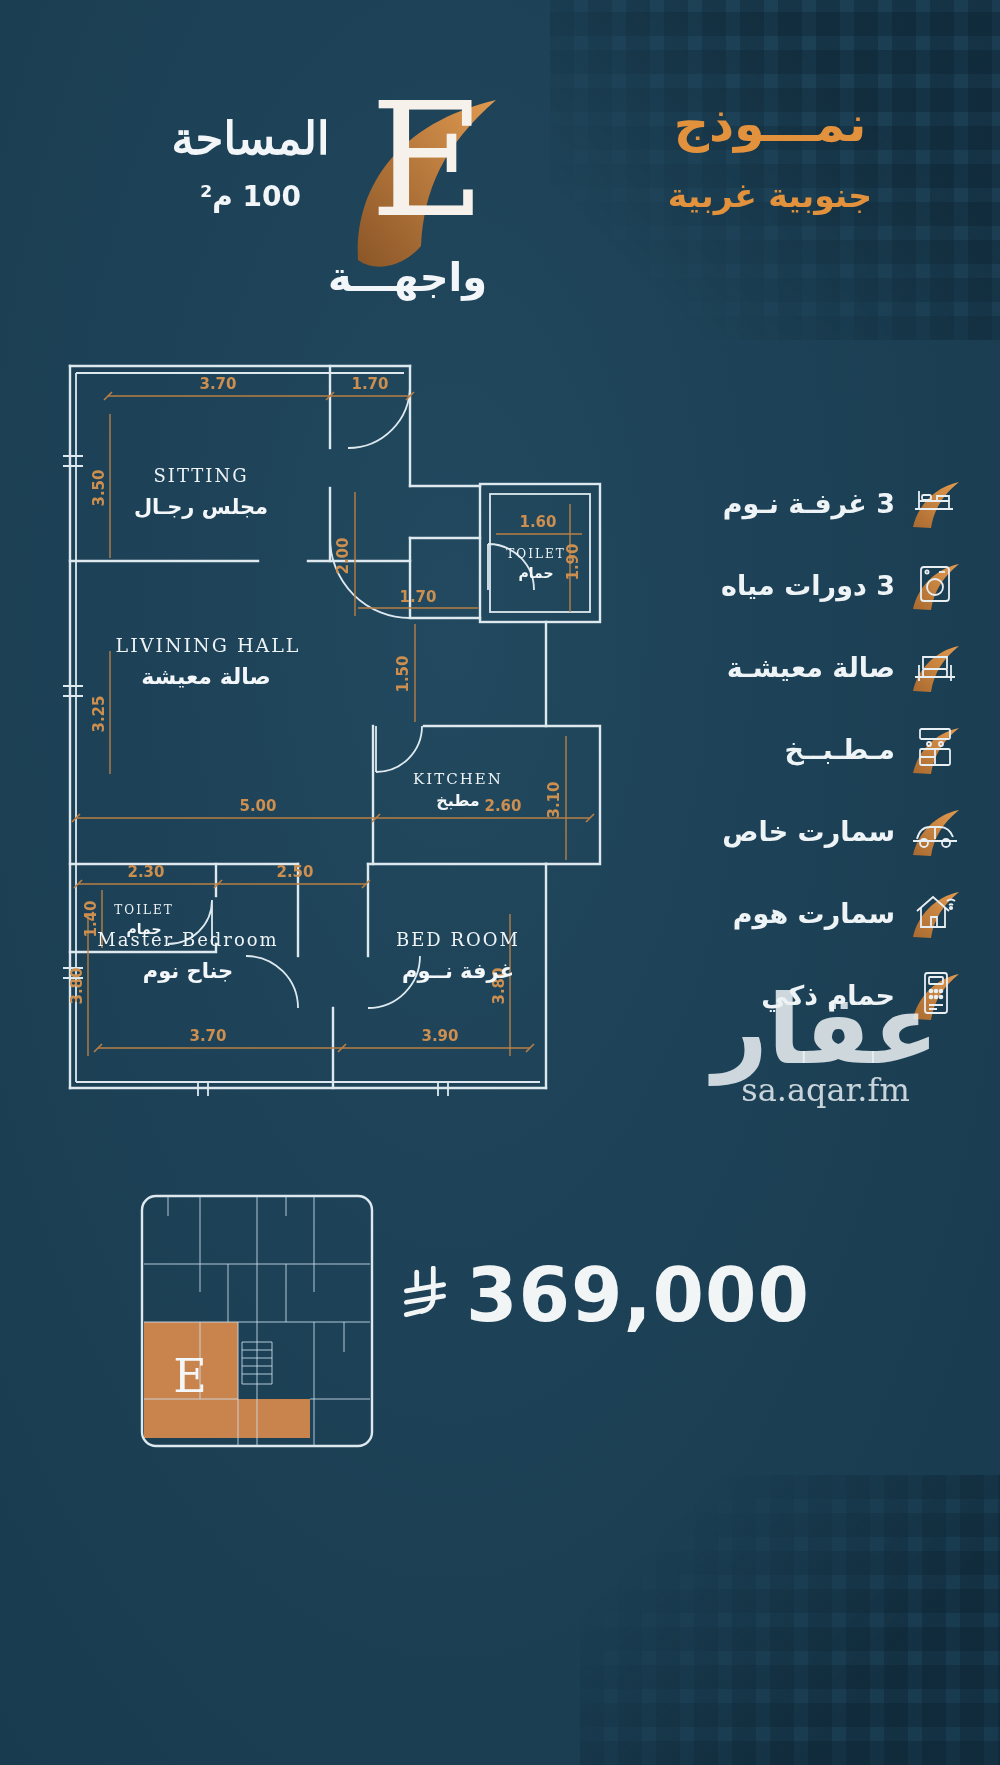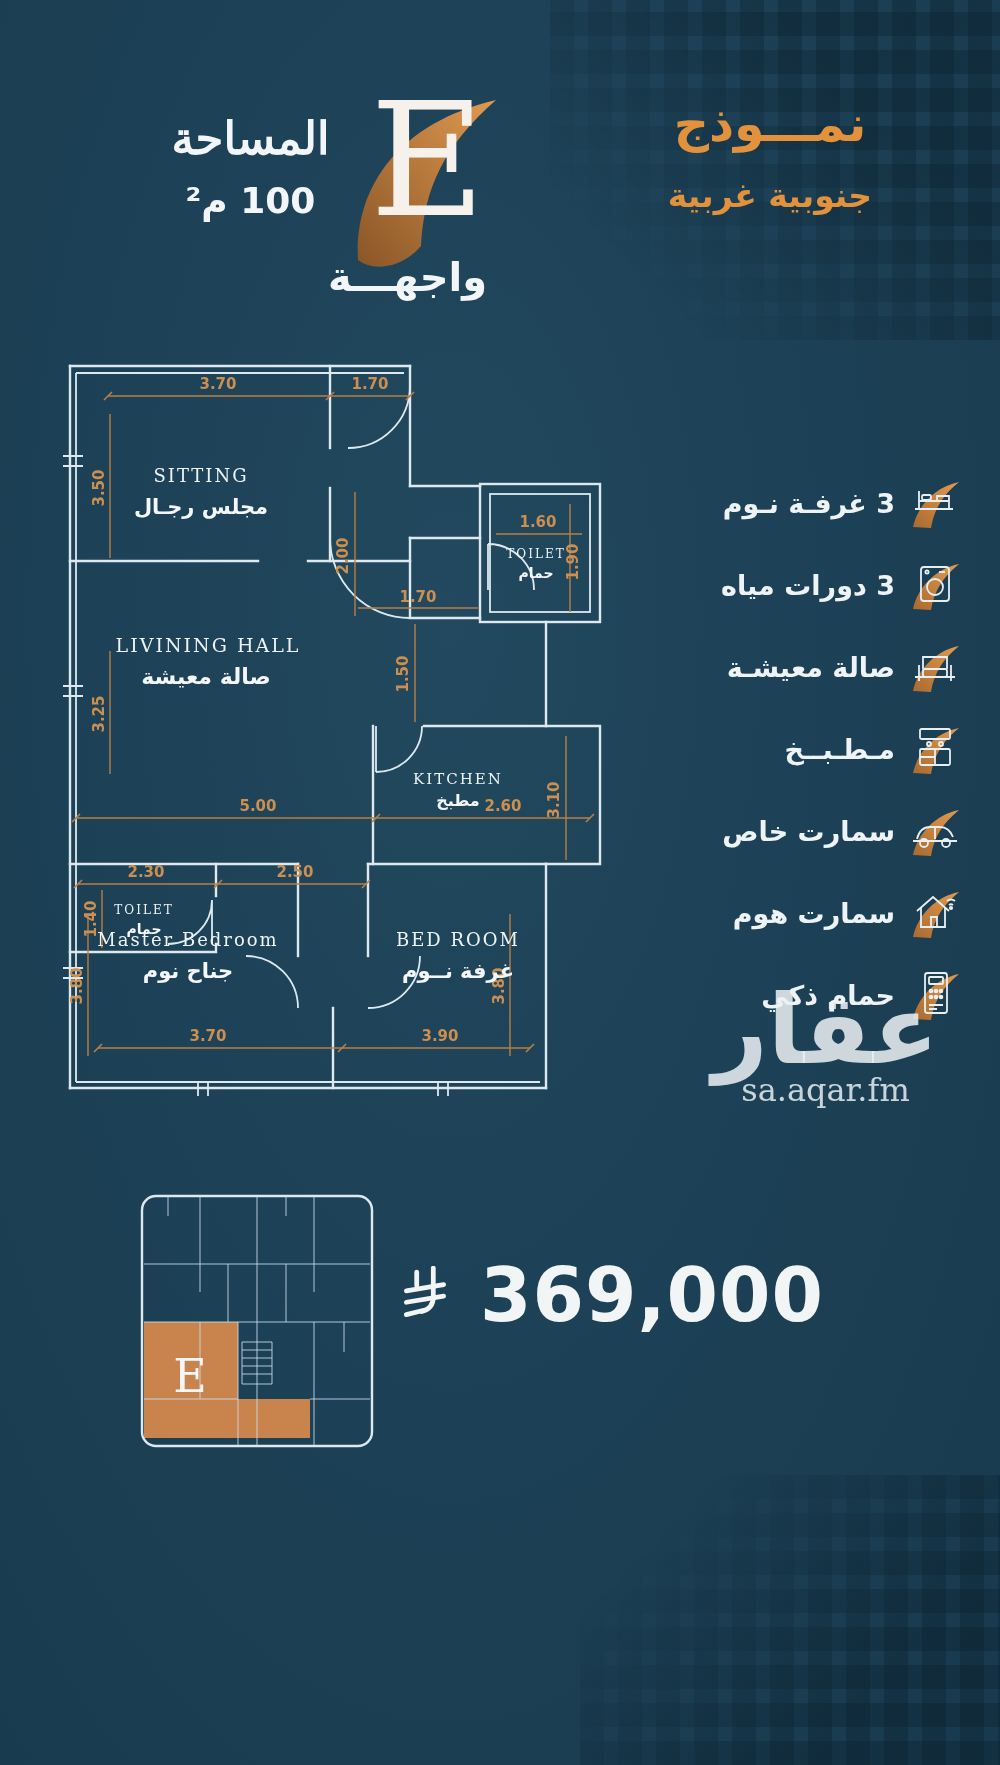--- a/index.html
+++ b/index.html
@@ -19,38 +19,38 @@
     mask-image:linear-gradient(225deg,#000 30%,transparent 80%);}
   #pat-br{right:0;bottom:0;width:420px;height:290px;
     -webkit-mask-image:linear-gradient(315deg,#000 30%,transparent 80%);
     mask-image:linear-gradient(315deg,#000 30%,transparent 80%);}
 
   .abs{position:absolute;}
   .orange{color:#e2913d;}
   .hdr-model{left:640px;top:96px;width:260px;font-size:49px;font-weight:bold;text-align:center;}
   .hdr-orient{left:640px;top:176px;width:260px;font-size:33px;font-weight:bold;text-align:center;}
   .hdr-area-label{left:163px;top:112px;width:175px;font-size:45px;font-weight:bold;text-align:center;color:#f3f6f8;font-family:Liberation Serif, serif;}
-  .hdr-area-value{left:163px;top:180px;width:175px;font-size:36px;font-weight:bold;text-align:center;color:#f3f6f8;}
+  .hdr-area-value{left:163px;top:180px;width:175px;font-size:28px;font-weight:bold;text-align:center;color:#f3f6f8;}
   .hdr-facade{left:328px;top:254px;width:235px;font-size:40px;font-weight:bold;text-align:left;color:#f3f6f8;}
 
   .e-block{left:336px;top:88px;width:175px;height:185px;}
   .e-leaf{position:absolute;left:0;top:0;}
   .e-letter{position:absolute;left:34px;top:-14px;font-family:"DejaVu Serif",serif;font-size:158px;color:#f6f1ea;line-height:1.1;}
 
   .features{left:618px;top:474px;width:345px;}
   .feature{display:flex;align-items:center;gap:12px;height:58px;margin-bottom:24px;}
   .ficon{position:relative;width:56px;height:56px;flex:0 0 56px;}
   .ficon svg{position:absolute;left:0;top:0;}
   .flabel{font-size:27px;font-weight:bold;color:#eef3f6;white-space:nowrap;}
 
   .watermark{left:688px;top:980px;width:275px;text-align:center;}
   .wm-logo{font-size:96px;line-height:1.05;font-weight:bold;color:rgba(236,242,245,.85);}
   .wm-site{font-family:"DejaVu Serif",serif;font-size:32px;color:rgba(230,238,242,.85);margin-top:-10px;}
 
-  .price{left:402px;top:1252px;display:flex;align-items:center;gap:32px;}
+  .price{left:402px;top:1252px;display:flex;align-items:center;gap:18px;}
   .price-num{font-size:74px;font-weight:bold;color:#f2f5f6;letter-spacing:1px;}
 
   
   .rm-en{fill:#eef3f6;font-family:"DejaVu Serif",serif;letter-spacing:2px;}
   .rm-ar{fill:#f4f7f9;font-weight:bold;font-family:"DejaVu Sans",sans-serif;}
   .dim{fill:#cd8f4f;font-size:15px;font-weight:bold;font-family:"DejaVu Sans",sans-serif;}
   .wall{stroke:#dde9ef;stroke-width:2.4;fill:none;stroke-linecap:square;}
   .wall2{stroke:#dde9ef;stroke-width:1.8;fill:none;}
   .door{stroke:#dde9ef;stroke-width:1.8;fill:none;}
   .dln{stroke:#b97f44;stroke-width:1.4;fill:none;}

